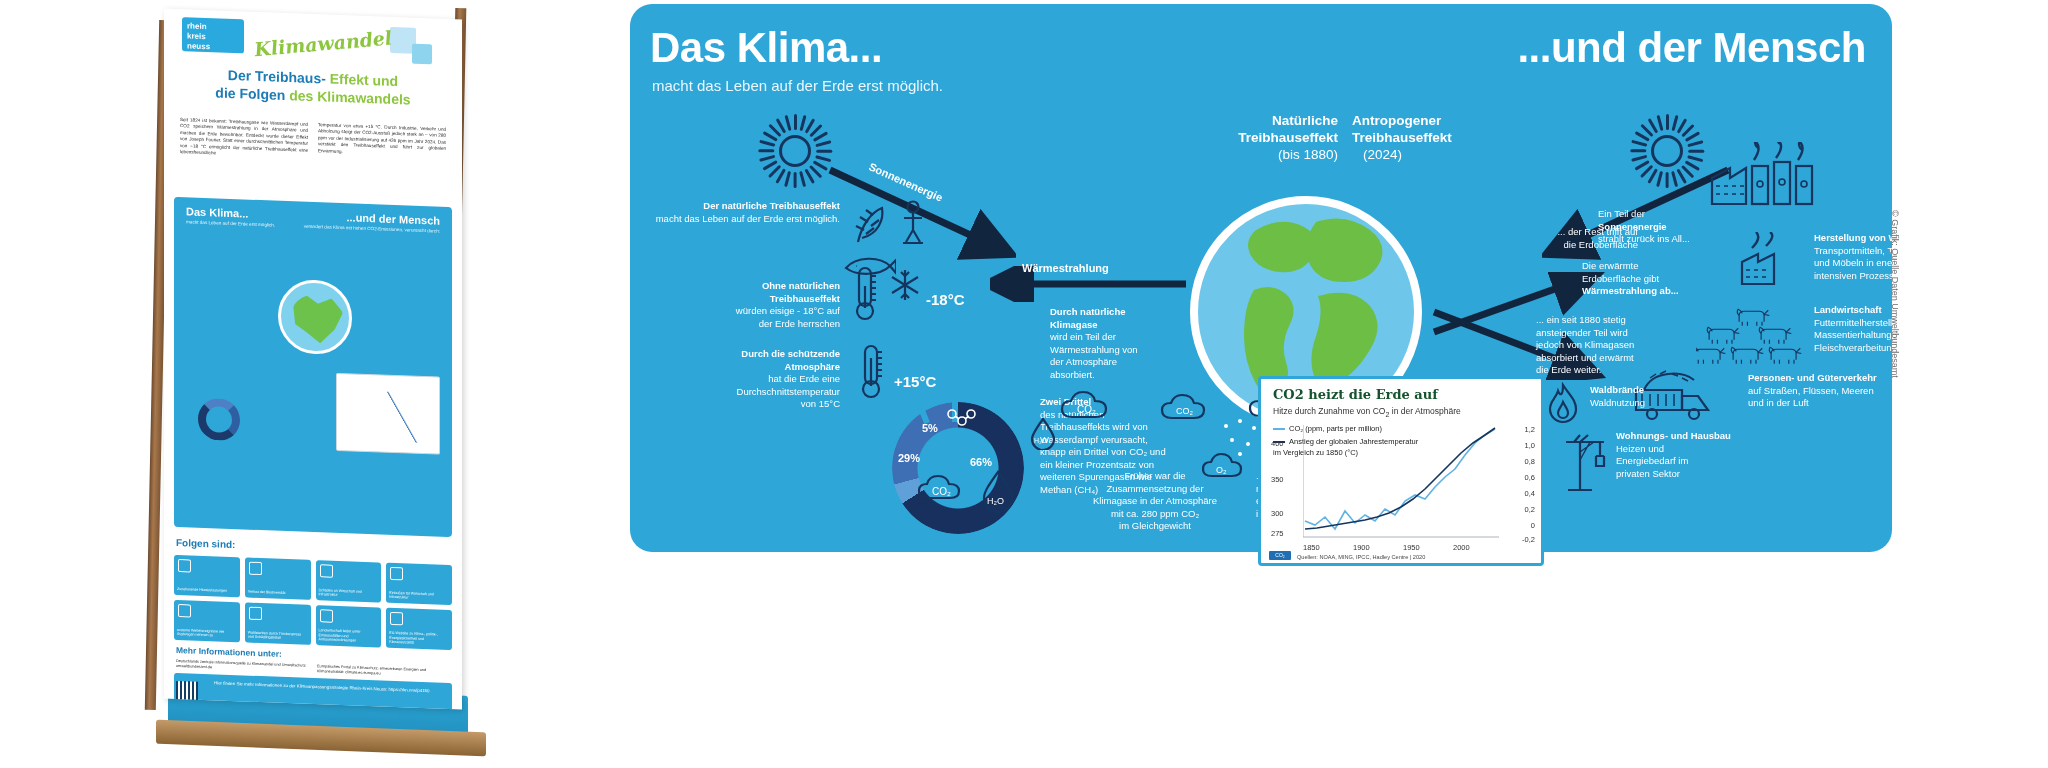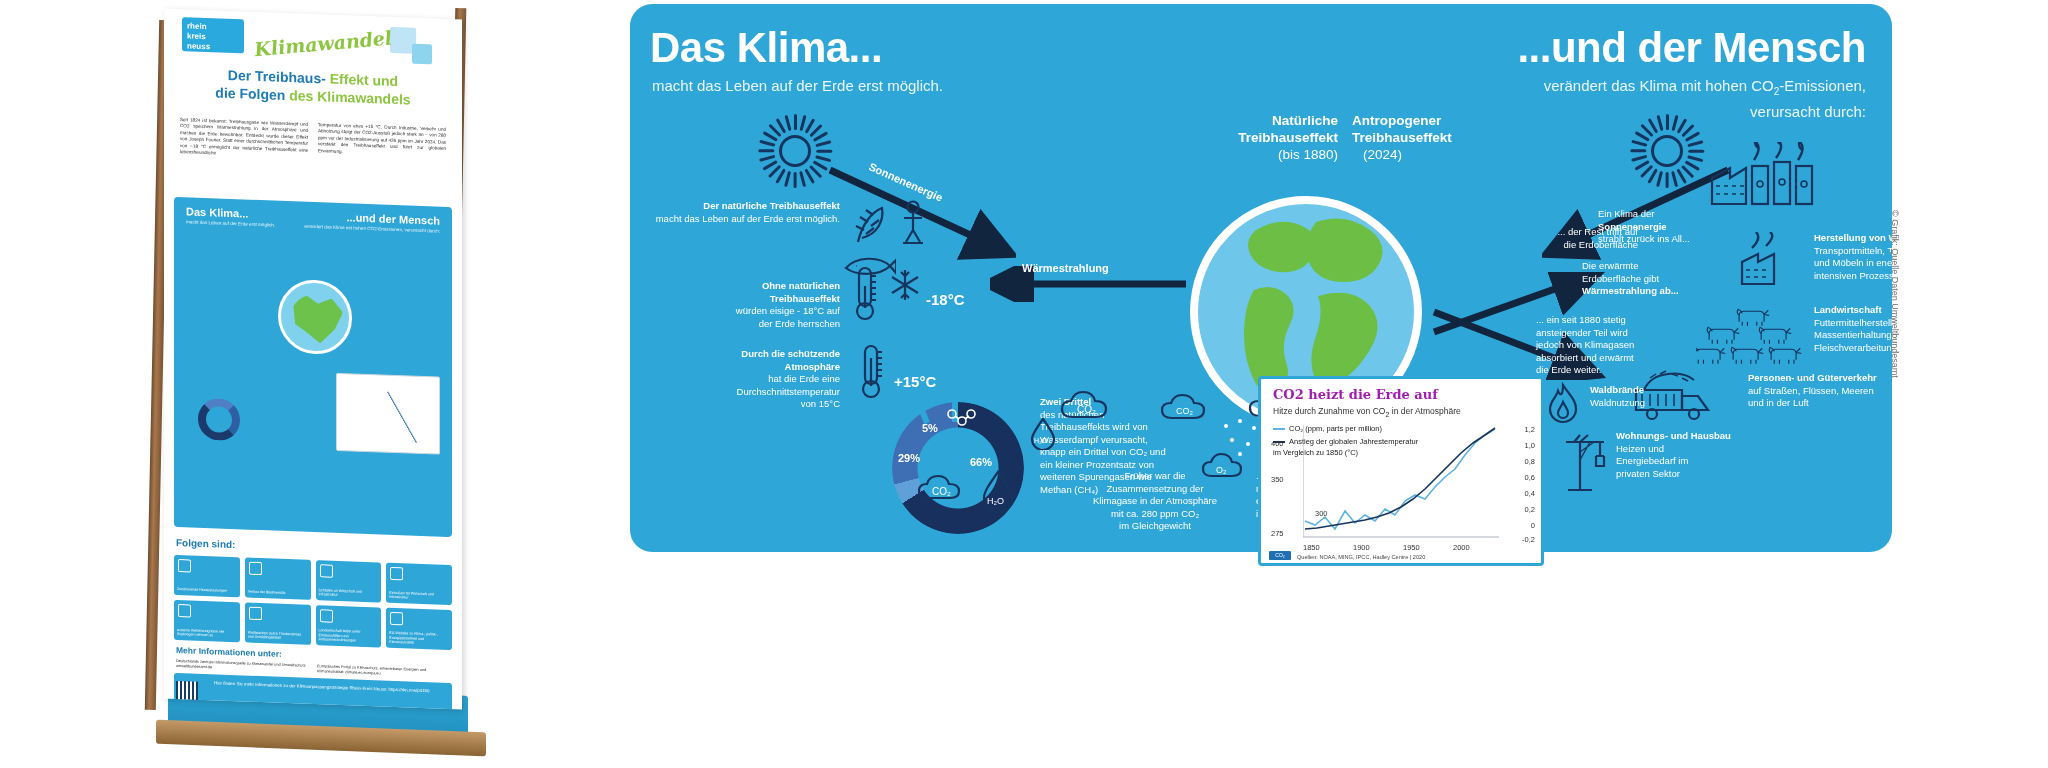--- a/index.html
+++ b/index.html
@@ -89,21 +89,21 @@
 
   .donut { position:absolute; left: 262px; top: 398px; width: 132px; height: 132px; border-radius:50%;
     background: conic-gradient(#17305e 0 66%, #5fa0d8 66% 71%, #3e6fb5 71% 100%);
     -webkit-mask: radial-gradient(circle, transparent 40px, #000 41px);
             mask: radial-gradient(circle, transparent 40px, #000 41px);}
   .donut-gap{position:absolute;background:#2ea6d8;}
   .dlab{position:absolute;color:#fff;font-size:11px;font-weight:bold;}
 
   .chartcard { position:absolute; left: 1258px; top: 376px; width: 286px; height: 190px;
     background:#ffffff; border:3px solid #2ea6d8; border-radius:4px; }
-  .cc-title{position:absolute;left:12px;top:8px;font-family:"DejaVu Serif",serif;font-weight:bold;font-size:13px;color:#a21caf;}
+  .cc-title{position:absolute;left:12px;top:8px;font-family:"DejaVu Serif",serif;font-weight:bold;font-size:13px;color:#14532d;}
   .cc-sub{position:absolute;left:12px;top:27px;font-size:8.5px;color:#333;}
   .cc-leg{position:absolute;left:12px;top:44px;font-size:7.5px;color:#222;line-height:11px;}
   .cc-leg .sw{display:inline-block;width:12px;height:2px;background:#5fb3e4;vertical-align:middle;margin-right:4px;}
   .cc-leg .sw2{background:#15355e;}
   .cc-plot{position:absolute;left:42px;top:46px;width:196px;height:114px;}
   .cc-yl{position:absolute;left:10px;font-size:7.5px;color:#333;}
   .cc-yr{position:absolute;right:6px;font-size:7.5px;color:#333;}
   .cc-xl{position:absolute;top:164px;font-size:7.5px;color:#333;}
   .cc-src{position:absolute;left:36px;bottom:3px;font-size:5.6px;color:#444;}
   .cc-logo{position:absolute;left:8px;bottom:3px;width:22px;height:9px;background:#1f6fb2;border-radius:1px;color:#fff;font-size:5px;text-align:center;line-height:9px;}
@@ -205,24 +205,20 @@
       </div>
       <div class="bn-qr"></div>
     </div>
   </div>
 
   <div class="info">
 
     <div class="ig-h1">Das Klima...</div>
     <div class="ig-h1b">...und der Mensch</div>
     <div class="ig-s1"><span>macht das Leben auf der Erde erst möglich.</span></div>
-    <div class="ig-s2">
-      <span>verändert das Klima mit hohen CO</span><sub>2</sub><span>-Emissionen,</span><br>
-      <span>verursacht durch:</span>
-    </div>
 
     <div class="ig-cap cap-nat">
       <span>Natürliche</span><br>
       <span>Treibhauseffekt</span><br>
       <span class="reg">(bis 1880)</span>
     </div>
     <div class="ig-cap cap-ant">
       <span>Antropogener</span><br>
       <span>Treibhauseffekt</span><br>
       <span class="reg">(2024)</span>
@@ -445,20 +441,28 @@
       <b>Zwei Drittel</b><br>
       <span>des natürlichen</span><br>
       <span>Treibhauseffekts wird von</span><br>
       <span>Wasserdampf verursacht,</span><br>
       <span>knapp ein Drittel von CO₂ und</span><br>
       <span>ein kleiner Prozentsatz von</span><br>
       <span>weiteren Spurengasen wie</span><br>
       <span>Methan (CH₄)</span>
     </div>
 
+    <div class="txt" style="left:420px;top:302px;width:150px;">
+      <b>Durch natürliche</b><br>
+      <b>Klimagase</b><br>
+      <span>wird ein Teil der</span><br>
+      <span>Wärmestrahlung von</span><br>
+      <span>der Atmosphäre</span><br>
+      <span>absorbiert.</span>
+    </div>
 
     <div class="ic" style="left:430px;top:386px;">
       <svg width="60" height="34">
           <path class="icon-line" stroke="#fff" d="M12 27 q-10 0 -10 -8 q0 -8 9 -8 q3 -9 12 -9 q10 0 12 9 q11 0 11 8 q0 8 -10 8 z"></path>
           <text x="17" y="23" fill="#fff" font-size="10" font-family="Liberation Sans">CO₂</text>
         </svg>
     </div>
     <div class="ic" style="left:398px;top:412px;">
       <svg width="30" height="34">
           <path class="icon-line" stroke="#fff" d="M15 3 C23 14 26 19 26 23 a11 11 0 0 1 -22 0 C4 19 7 14 15 3 z"></path>
@@ -520,21 +524,21 @@
       <span>im Gleichgewicht</span>
     </div>
     <div class="txt" style="left:626px;top:466px;width:170px;">
       <span>... heute haben wir</span><br>
       <span>mit ca. 426 ppm CO₂</span><br>
       <span>ein Ungleichgewicht</span><br>
       <span>in der Atmosphäre</span>
     </div>
 
     <div class="txt" style="left:968px;top:204px;width:140px;">
-      <span>Ein Klima der</span><br>
+      <span>Ein Teil der</span><br>
       <b>Sonnenenergie</b><br>
       <span>strahlt zurück ins All...</span>
     </div>
     <div class="txt r" style="left:862px;top:222px;width:146px;">
       <span>... der Rest trifft auf</span><br>
       <span>die Erdoberfläche</span>
     </div>
     <div class="txt" style="left:952px;top:256px;width:150px;">
       <span>Die erwärmte</span><br>
       <span>Erdoberfläche gibt</span><br>
@@ -684,21 +688,21 @@
 
     <svg class="cc-plot" viewBox="0 0 196 114">
       <line x1="0" y1="0" x2="0" y2="112" stroke="#aab3bb" stroke-width="1"></line>
       <line x1="0" y1="112" x2="196" y2="112" stroke="#aab3bb" stroke-width="1"></line>
       <polyline points="2,96 12,100 22,92 32,104 42,86 52,98 62,90 72,96 82,84 92,90 102,76 112,70 122,74 132,62 142,52 152,44 162,30 172,18 182,10 192,4" fill="none" stroke="#5fb3e4" stroke-width="1.6"></polyline>
       <polyline points="2,104 14,103 26,101 38,99 50,97 62,95 74,92 86,88 98,82 110,74 122,64 134,52 146,40 158,28 170,18 182,10 192,3" fill="none" stroke="#15355e" stroke-width="1.6"></polyline>
     </svg>
 
     <div class="cc-yl" style="top:60px;">400</div>
     <div class="cc-yl" style="top:96px;">350</div>
-    <div class="cc-yl" style="top:130px;margin-left:44px;">300</div>
+    <div class="cc-yl" style="top:130px;">300</div>
     <div class="cc-yl" style="top:150px;">275</div>
 
     <div class="cc-yr" style="top:46px;">1,2</div>
     <div class="cc-yr" style="top:62px;">1,0</div>
     <div class="cc-yr" style="top:78px;text-align:right;">0,8</div>
     <div class="cc-yr" style="top:94px;">0,6</div>
     <div class="cc-yr" style="top:110px;">0,4</div>
     <div class="cc-yr" style="top:126px;">0,2</div>
     <div class="cc-yr" style="top:142px;">0</div>
     <div class="cc-yr" style="top:156px;">-0,2</div>

